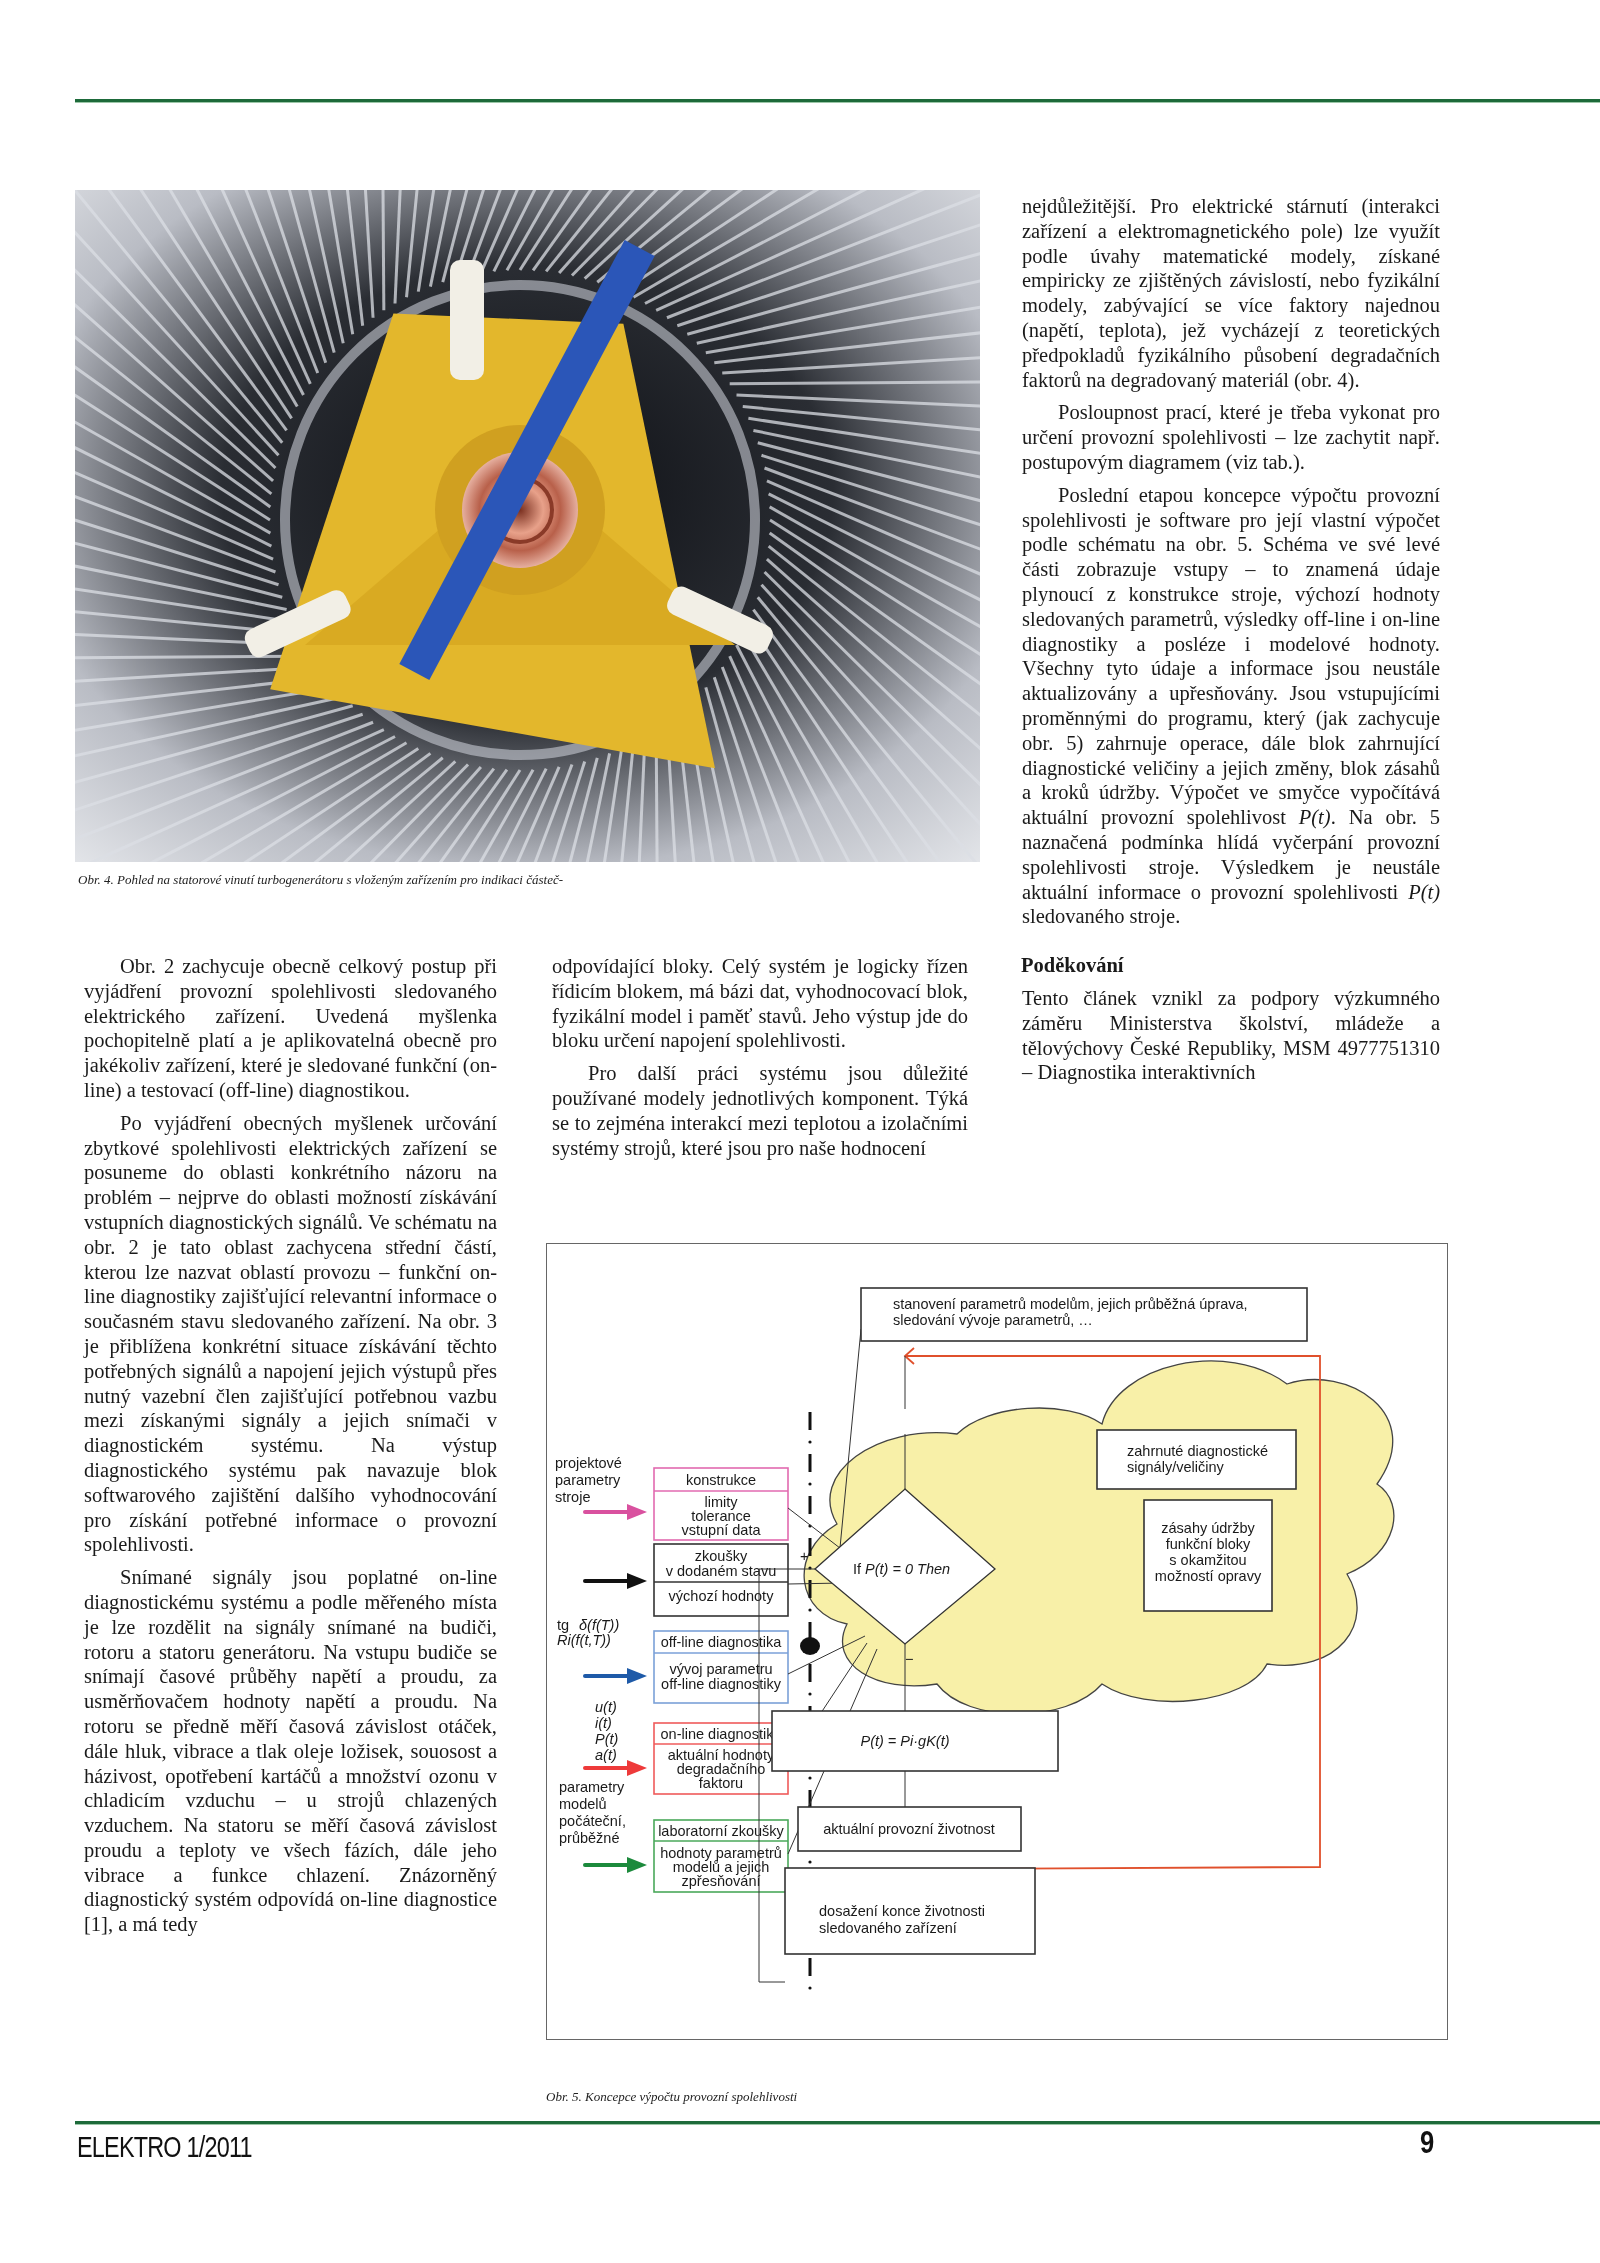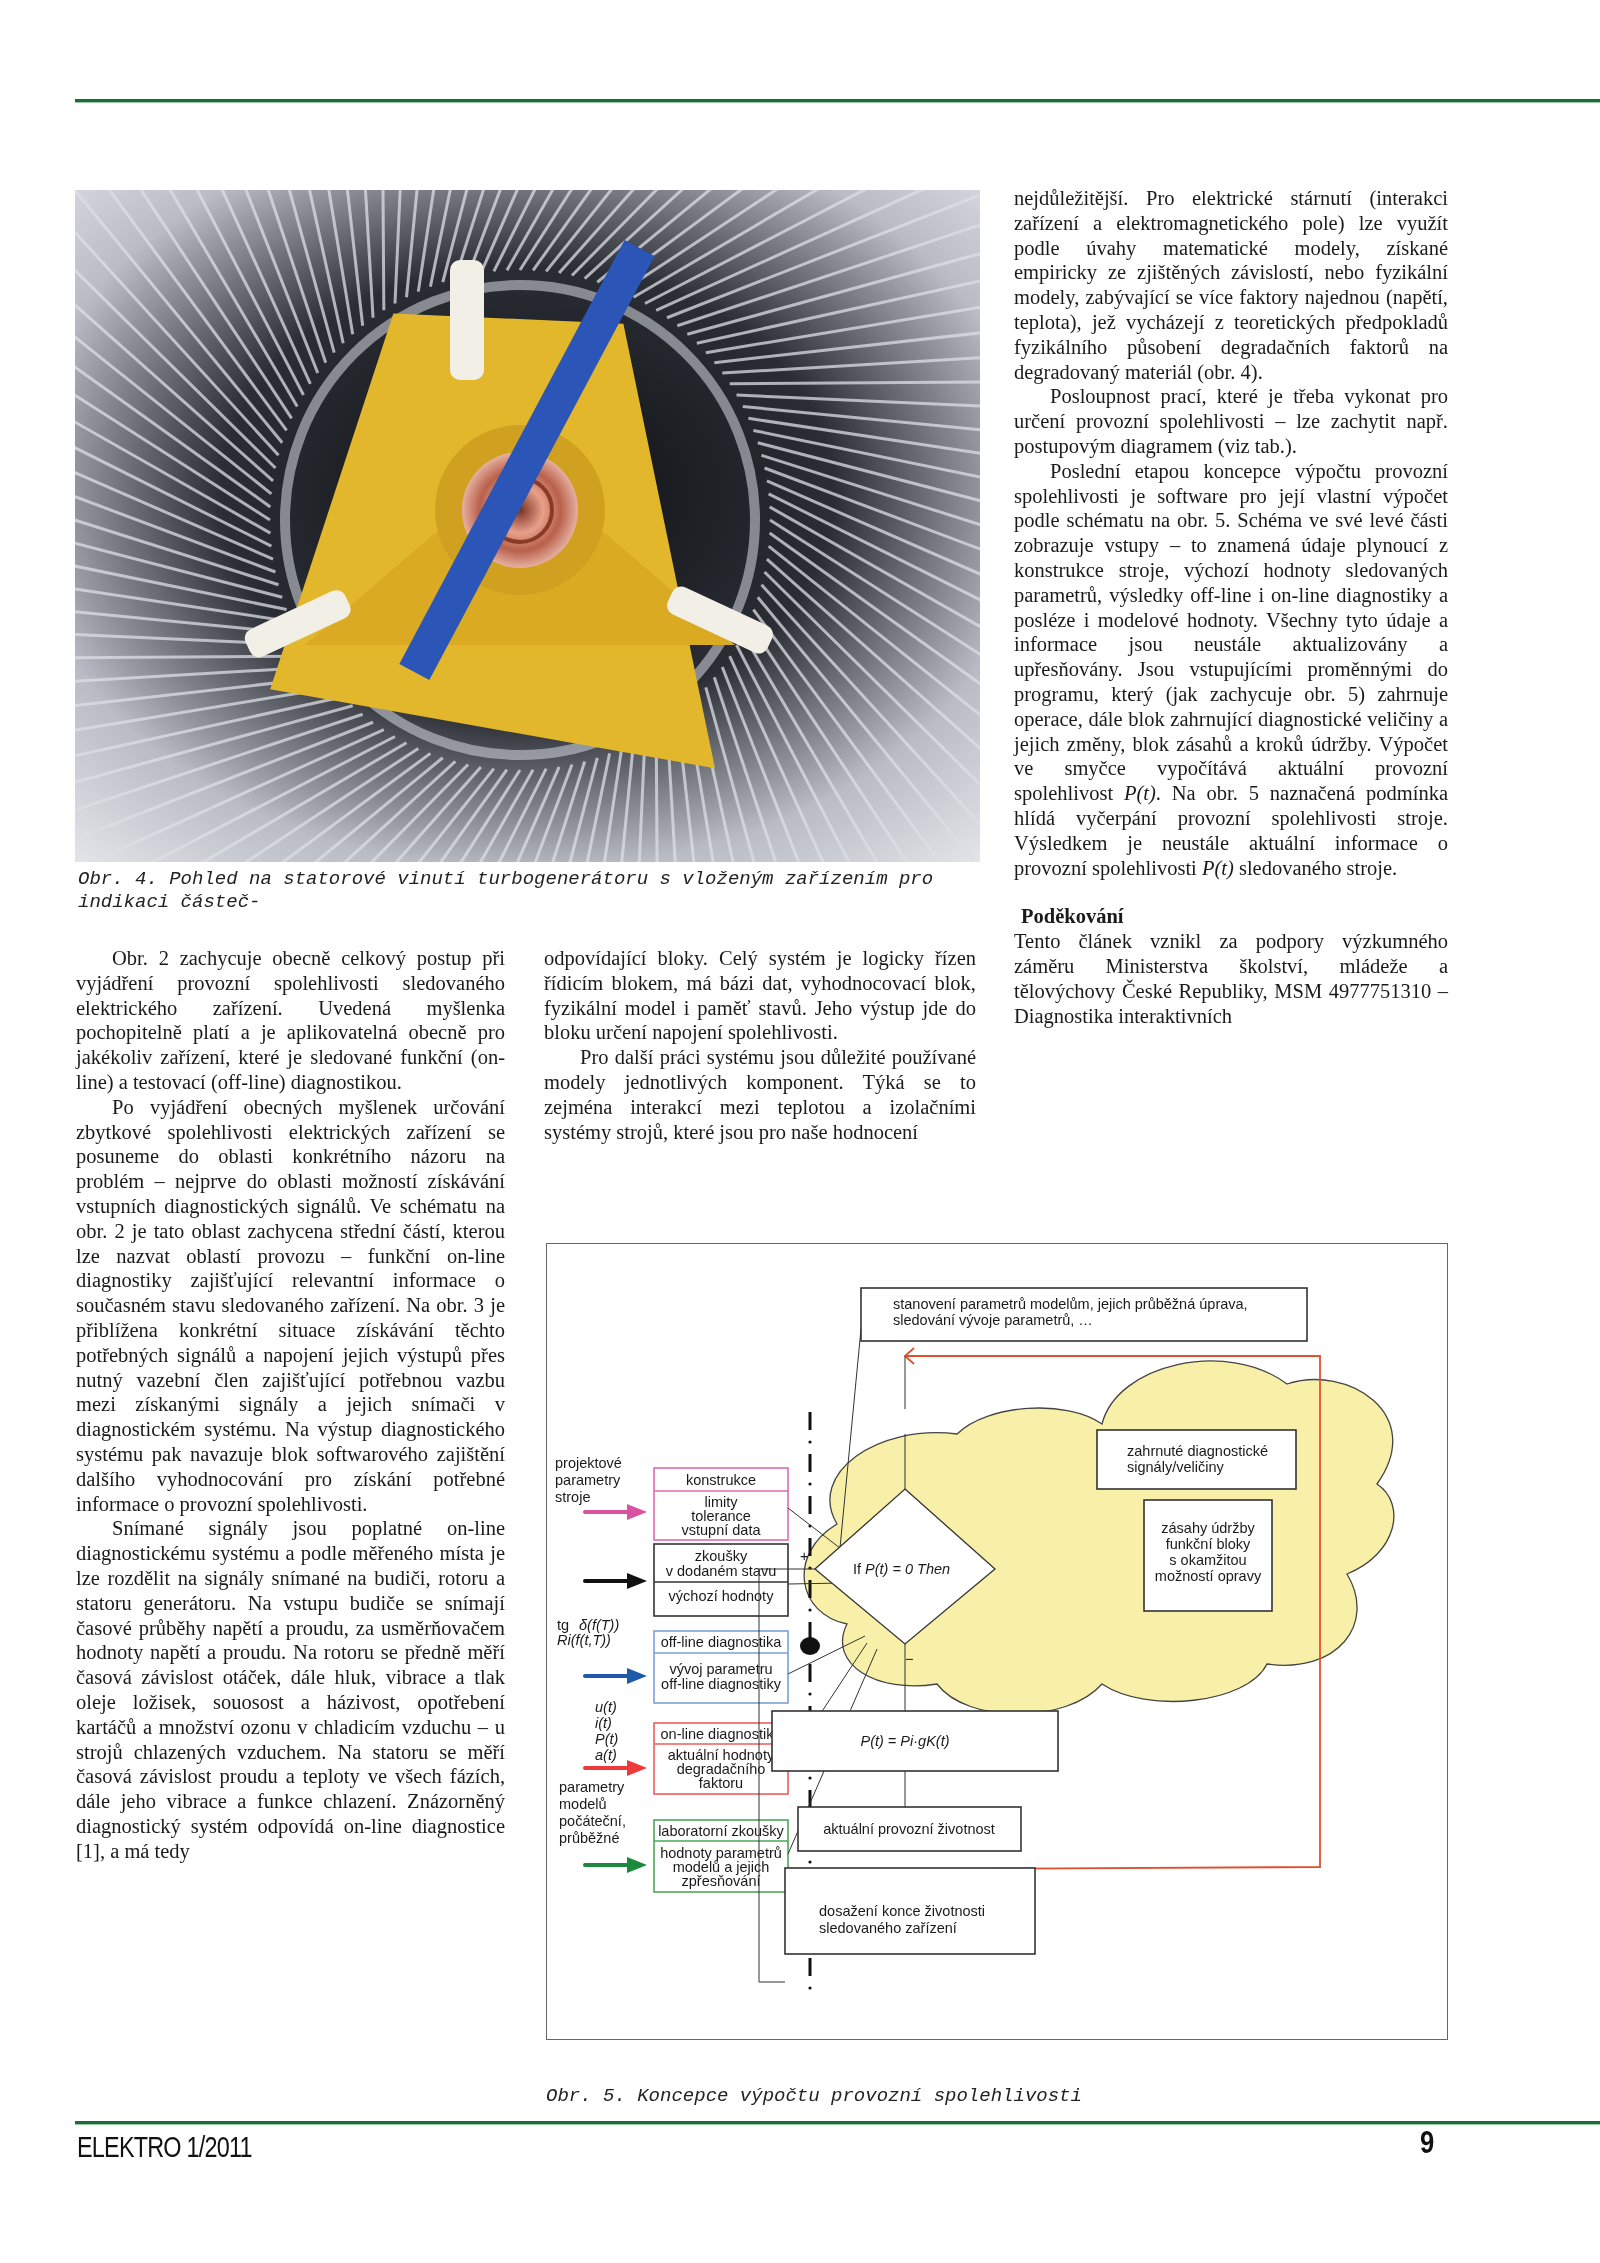--- a/index.html
+++ b/index.html
@@ -7,28 +7,28 @@
            font-family:"Liberation Serif", serif; color:#1a1a1a; }
     .rule { position:absolute; left:75px; right:0; height:3px; background:#1d6a3a; }
     .rule::after { content:""; position:absolute; left:0; right:0; top:3px; height:1px; background:#9cc7a8; }
     .rule-top { top:99px; }
     .rule-bottom { top:2121px; }
 
     .photo { position:absolute; left:75px; top:190px; width:905px; height:672px;
              background:#3a3d44; overflow:hidden; }
     .photo svg { display:block; }
 
-    .caption { position:absolute; font-family:Liberation Mono, monospace; font-style:italic;
-               font-size:19px; line-height:23px; color:#222; }
+    .caption { position:absolute; font-family:Liberation Serif, serif; font-style:italic;
+               font-size:13px; line-height:23px; color:#222; }
     .cap4 { left:78px; top:868px; width:900px; }
     .cap5 { left:546px; top:2049px; width:700px;margin-top:36px; }
 
     .col { position:absolute; font-size:20.5px; line-height:24.8px; text-align:justify;
            hyphens:manual; }
-    .col p { margin:0; text-indent:0; }
+    .col p { margin:8px; text-indent:0; }
     .col p.ind { text-indent:36px; }
     .col1 { left:76px; top:946px; width:429px; }
     .col2 { left:544px; top:946px; width:432px; }
     .col3 { left:1014px; top:186px; width:434px; }
     .col3 h3 { font-size:20.5px; margin:24px 0 0 7px; font-weight:bold; line-height:24.8px; }
     .it { font-style:italic; }
 
     .figure5 { position:absolute; left:546px; top:1243px; width:902px; height:797px;
                border:1.5px solid #666; background:#fff; box-sizing:border-box; }
     .figure5 svg { position:absolute; left:0; top:0; }

